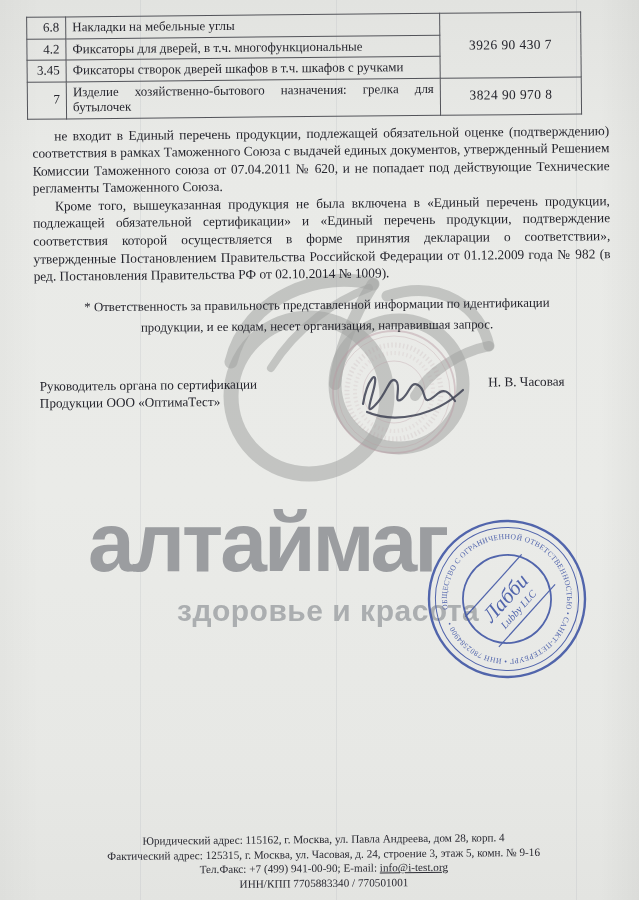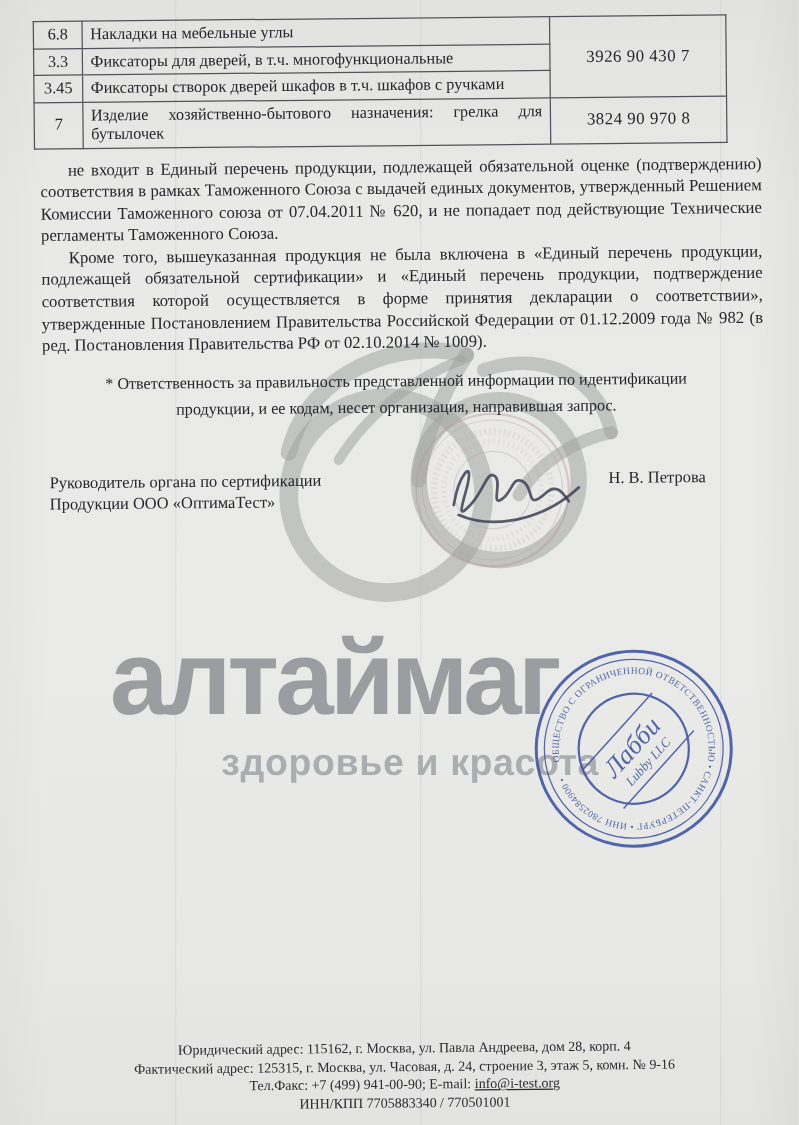--- a/index.html
+++ b/index.html
@@ -29,21 +29,21 @@
     margin:14px 0 0 30px;
     width:515px;
     table-layout:fixed;
     font-size:13px;line-height:15.5px;
   }
   table.codes td{
     border:1.2px solid #53545a;
     padding:2px 6px 3px 6px;
     vertical-align:middle;
   }
-  td.c-num{width:26px;text-align:center;padding-left:4px;}
+  td.c-num{width:26px;text-align:right;padding-left:4px;}
   td.c-desc{width:361px;text-align:justify;}
   td.c-code{width:128px;text-align:center;font-size:13.5px;letter-spacing:0.4px;}
   
   .bodytext{margin:8px 27px 0 35px;}
   .para{
     margin:0;padding:0;
     font-size:13.4px;line-height:17.6px;
     text-align:justify;
     text-indent:22px;
   }
@@ -145,21 +145,21 @@
   <div class="tilt">
 
     <table class="codes">
       <tbody>
         <tr>
           <td class="c-num">6.8</td>
           <td class="c-desc">Накладки на мебельные углы</td>
           <td class="c-code" rowspan="3">3926 90 430 7</td>
         </tr>
         <tr>
-          <td class="c-num">3.3</td>
+          <td class="c-num">4.2</td>
           <td class="c-desc">Фиксаторы для дверей, в т.ч. многофункциональные</td>
         </tr>
         <tr>
           <td class="c-num">3.45</td>
           <td class="c-desc">Фиксаторы створок дверей шкафов в т.ч. шкафов с ручками</td>
         </tr>
         <tr>
           <td class="c-num">7</td>
           <td class="c-desc">Изделие хозяйственно-бытового назначения: грелка для бутылочек</td>
           <td class="c-code">3824 90 970 8</td>
@@ -172,21 +172,21 @@
       <p class="para">Кроме того, вышеуказанная продукция не была включена в «Единый перечень продукции, подлежащей обязательной сертификации» и «Единый перечень продукции, подтверждение соответствия которой осуществляется в форме принятия декларации о соответствии», утвержденные Постановлением Правительства Российской Федерации от 01.12.2009 года № 982 (в ред. Постановления Правительства РФ от 02.10.2014 № 1009).</p>
     </div>
 
     <div class="note">* Ответственность за правильность представленной информации по идентификации продукции, и ее кодам, несет организация, направившая запрос.</div>
 
     <div class="sigrow">
       <div>
         <div>Руководитель органа по сертификации</div>
         <div>Продукции ООО «ОптимаТест»</div>
       </div>
-      <div>Н. В. Петрова</div>
+      <div>Н. В. Часовая</div>
     </div>
 
     <div class="footer">
       <div>Юридический адрес: 115162, г. Москва, ул. Павла Андреева, дом 28, корп. 4</div>
       <div>Фактический адрес: 125315, г. Москва, ул. Часовая, д. 24, строение 3, этаж 5, комн. № 9-16</div>
       <div><span>Тел.Факс: +7 (499) 941-00-90; E-mail: </span><a>info@i-test.org</a></div>
       <div>ИНН/КПП 7705883340 / 770501001</div>
     </div>
 
   </div>

